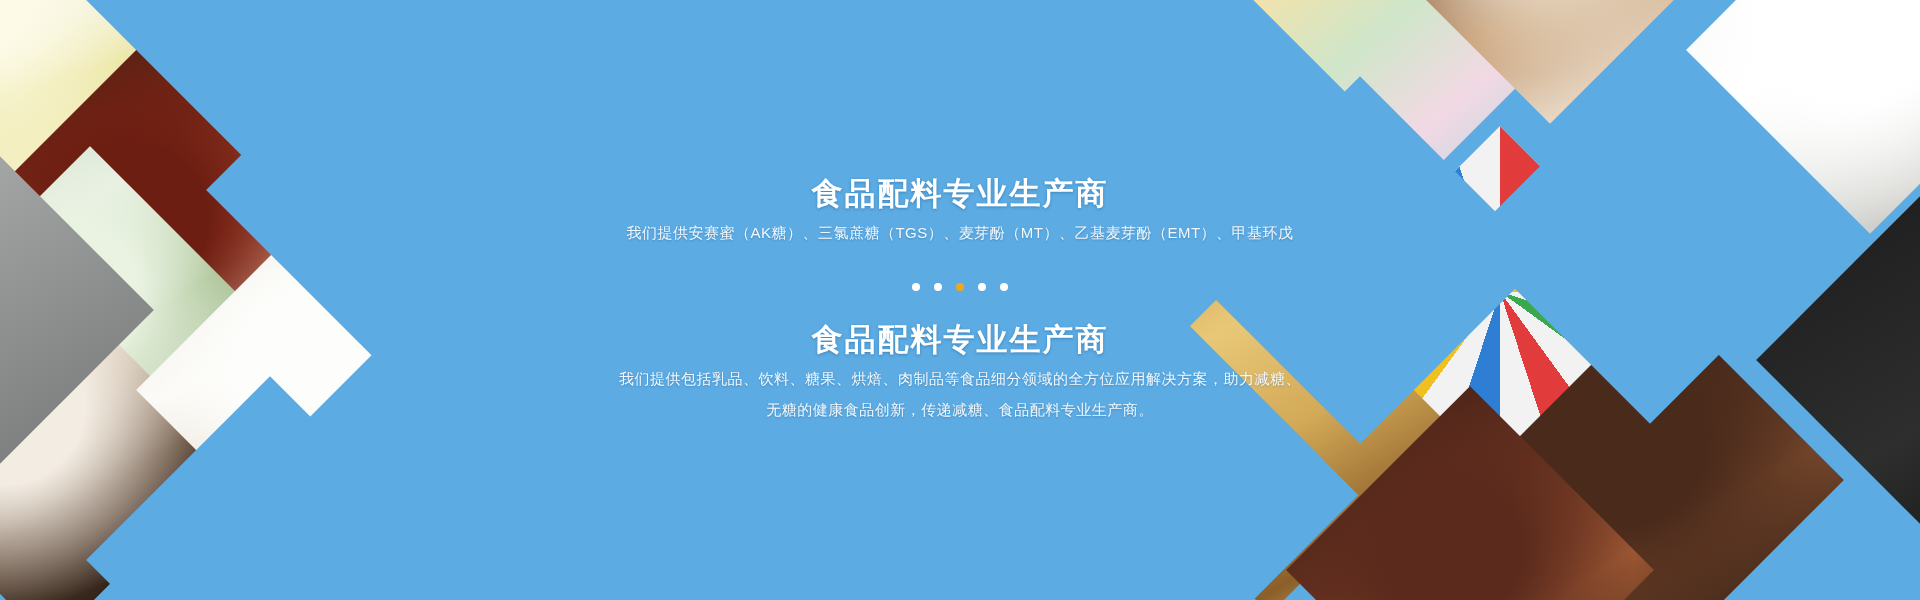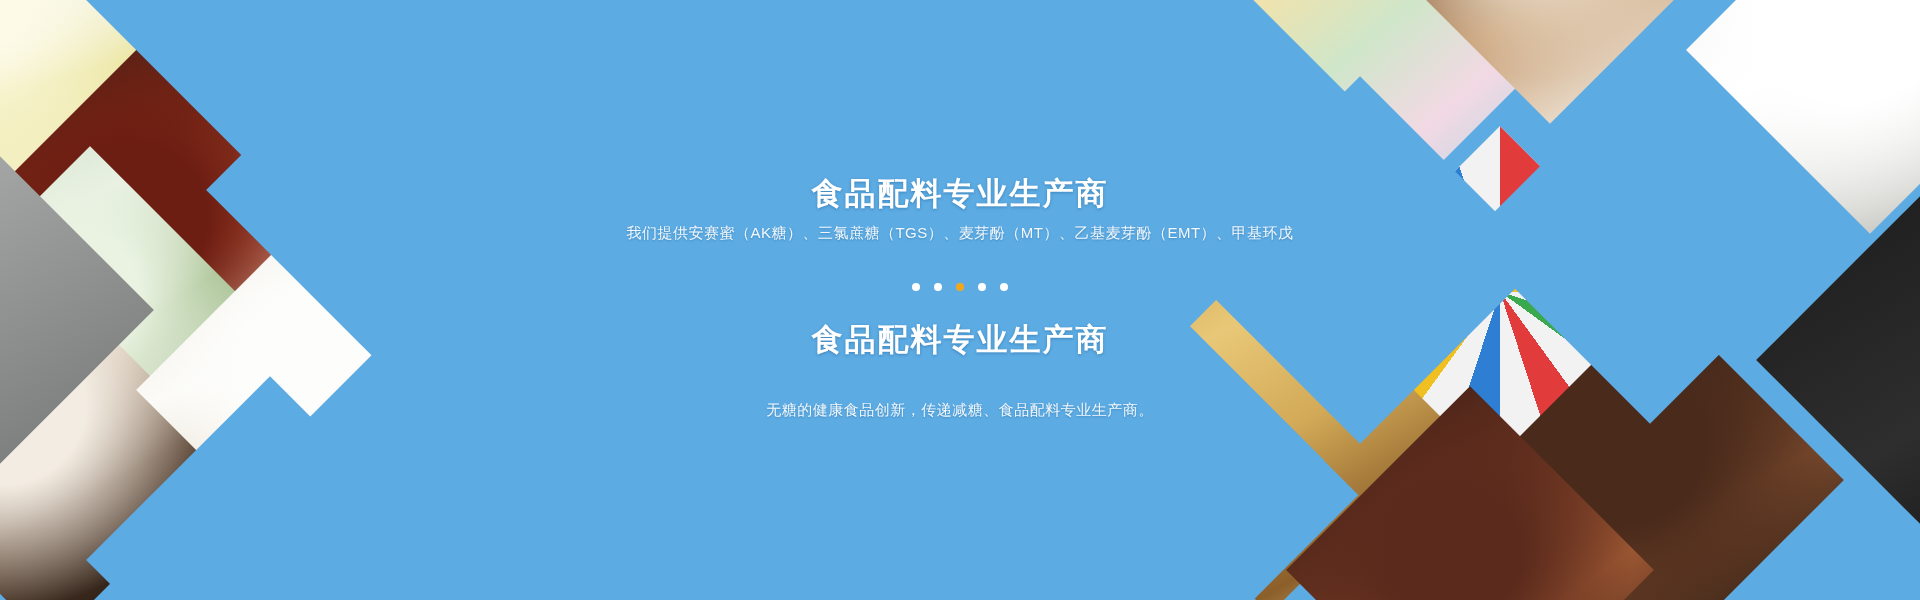--- a/index.html
+++ b/index.html
@@ -196,19 +196,19 @@
       <span class="dot"></span>
       <span class="dot"></span>
       <span class="dot accent"></span>
       <span class="dot"></span>
       <span class="dot"></span>
     </div>
 
     <div class="sectionB">
       <h2 class="headline">食品配料专业生产商</h2>
       <p class="para">
-        <br>
+        <span>我们提供包括乳品、饮料、糖果、烘焙、肉制品等食品细分领域的全方位应用解决方案，助力减糖、</span><br>
         <span>无糖的健康食品创新，传递减糖、食品配料专业生产商。</span>
       </p>
     </div>
 
   </div>
 </div>
 
 </body></html>

